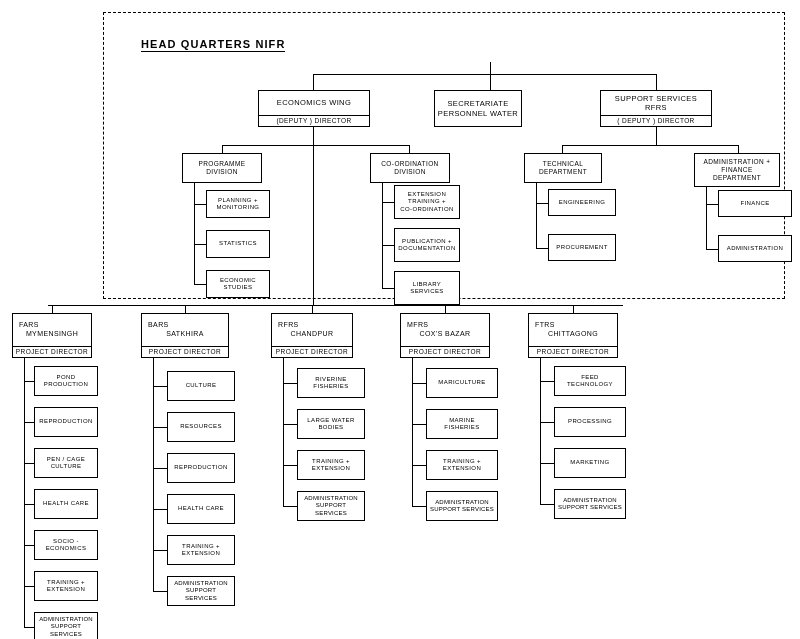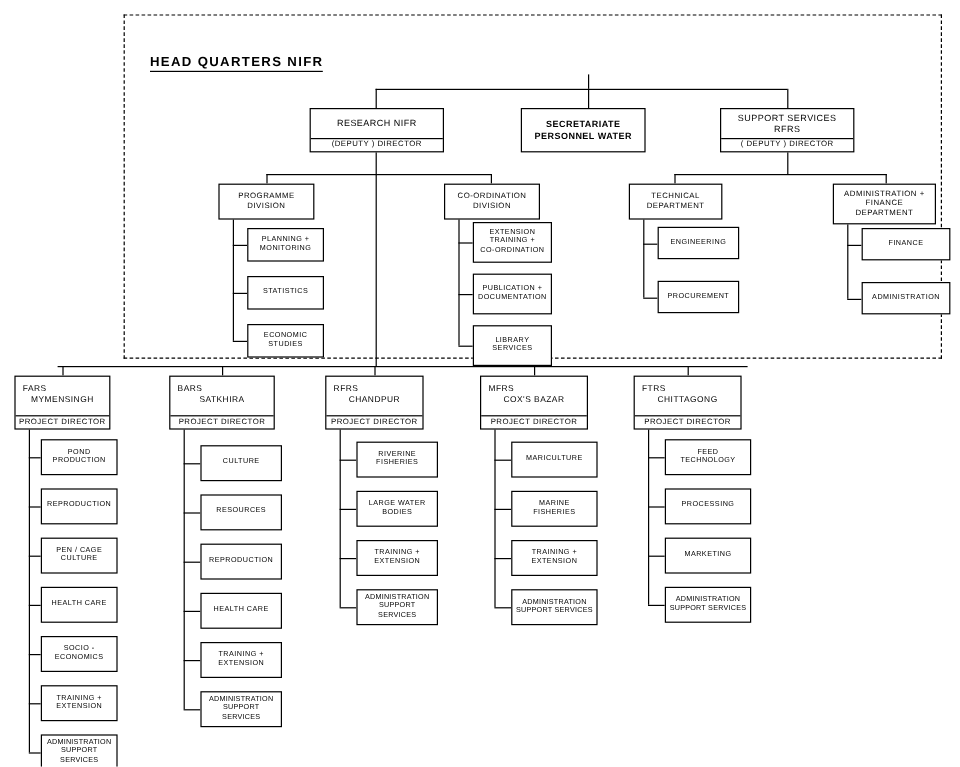--- a/index.html
+++ b/index.html
@@ -78,35 +78,35 @@
   .sthead .ttl{align-items:stretch;}
   .sthead .ln1{text-align:left;padding-left:4px;}
   .sthead .ln2{text-align:center;}
 </style>
 </head>
 <body>
 
 <div id="chart">
 
   <div id="hq-frame" style="left:103px;top:12px;width:682px;height:287px;"></div>
-  <div id="hq-label" style="left:125px;top:38px;margin-top:8px;">HEAD QUARTERS   NIFR</div>
+  <div id="hq-label" style="left:141px;top:38px;">HEAD QUARTERS   NIFR</div>
 
 
   <div class="ln vln" style="left:490px;top:62px;height:12px;"></div>
   <div class="ln hln" style="left:313px;top:74px;width:343px;"></div>
   <div class="ln vln" style="left:313px;top:74px;height:16px;"></div>
   <div class="ln vln" style="left:490px;top:74px;height:16px;"></div>
   <div class="ln vln" style="left:656px;top:74px;height:16px;"></div>
 
   <div class="box" style="left:258px;top:90px;width:112px;height:37px;">
-    <div class="ttl l2">RESEARCH   NIFR</div>
+    <div class="ttl l2">ECONOMICS   WING</div>
     <div class="sub l4">(DEPUTY )   DIRECTOR</div>
   </div>
 
-  <div class="box" style="left:434px;top:90px;width:104px;height:37px;font-weight:bold;">
+  <div class="box" style="left:434px;top:90px;width:88px;height:37px;">
     <div class="ttl l2">
       <span>SECRETARIATE</span>
       <span>PERSONNEL   WATER</span>
     </div>
   </div>
 
   <div class="box" style="left:600px;top:90px;width:112px;height:37px;">
     <div class="ttl l2">
       <span>SUPPORT   SERVICES</span>
       <span>RFRS</span>

